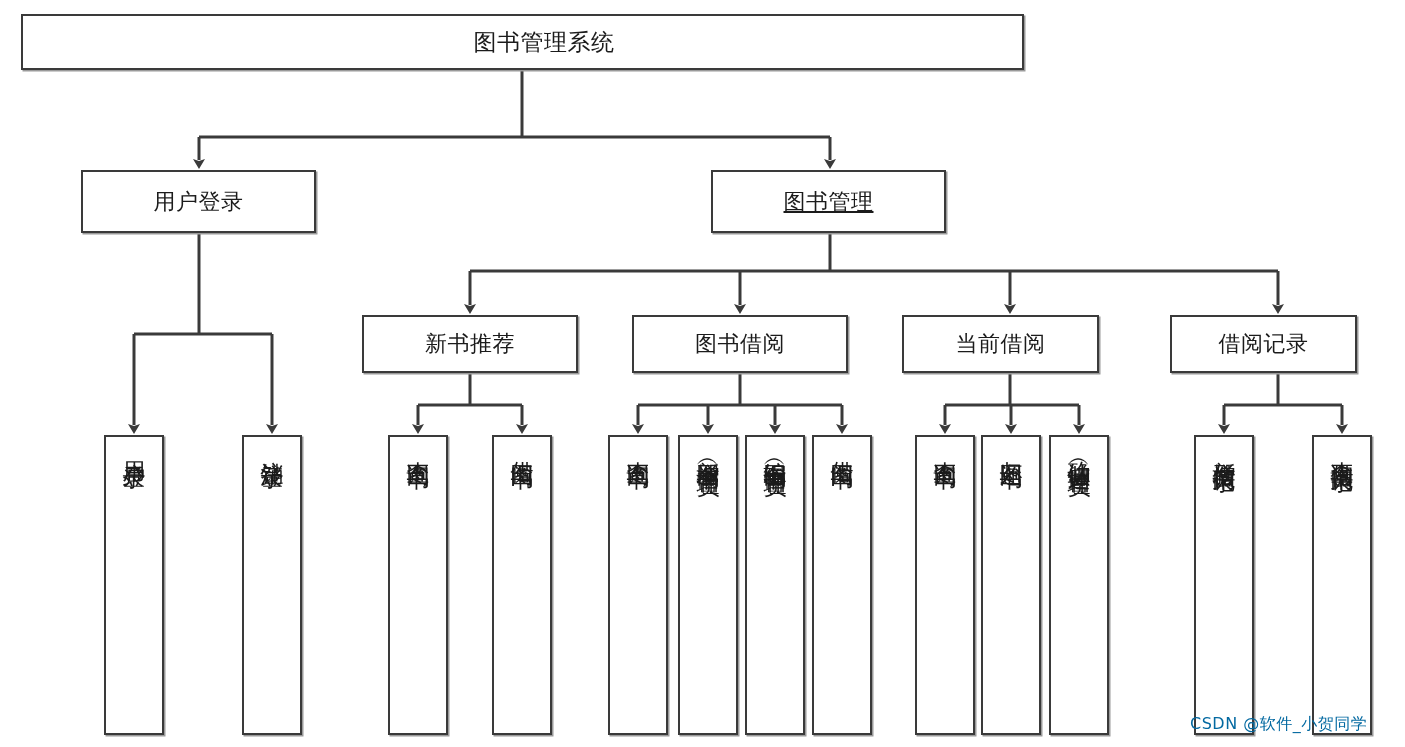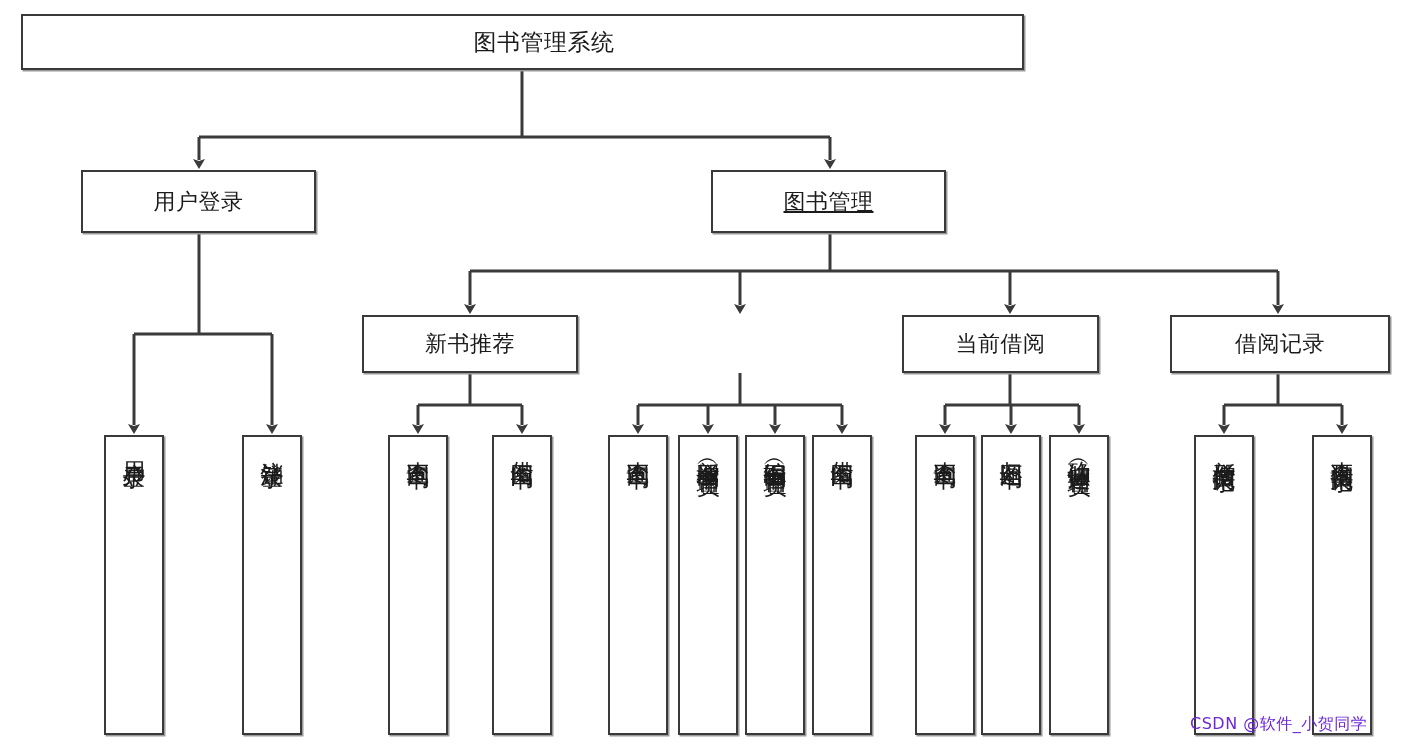--- a/index.html
+++ b/index.html
@@ -61,21 +61,21 @@
     text-orientation: upright;
     font-size: 23px;
     letter-spacing: 2px;
     line-height: 1;
   }
   #watermark {
     position: absolute;
     left: 1190px;
     top: 714px;
     font-size: 16px;
-    color: #6d28d9;
+    color: #0369a1;
     white-space: nowrap;
     letter-spacing: 0.5px;
   }
 </style>
 </head>
 <body>
 
 <div id="diagram-root">
 
   <svg id="edges" viewBox="0 0 1405 747">
@@ -135,24 +135,27 @@
   <div class="node horiz" style="left:81px; top:170px; width:235px; height:63px;">
     <span class="node-label">用户登录</span>
   </div>
   <div class="node horiz" style="left:711px; top:170px; width:235px; height:63px;text-decoration:underline;">
     <span class="node-label">图书管理</span>
   </div>
 
   <div class="node horiz" style="left:362px; top:315px; width:216px; height:58px;align-items:center;">
     <span class="node-label">新书推荐</span>
   </div>
+  <div class="node horiz" style="left:632px; top:315px; width:216px; height:58px;">
+    <span class="node-label">图书借阅</span>
+  </div>
   <div class="node horiz" style="left:902px; top:315px; width:197px; height:58px;">
     <span class="node-label">当前借阅</span>
   </div>
-  <div class="node horiz" style="left:1170px; top:315px; width:220px; height:58px;">
+  <div class="node horiz" style="left:1170px; top:315px; width:187px; height:58px;">
     <span class="node-label">借阅记录</span>
   </div>
 
   <div class="node vert" style="left:104px; top:435px; width:60px; height:300px;">
     <span class="node-label">用户登录</span>
   </div>
   <div class="node vert" style="left:242px; top:435px; width:60px; height:300px;">
     <span class="node-label">注销登录</span>
   </div>
 

